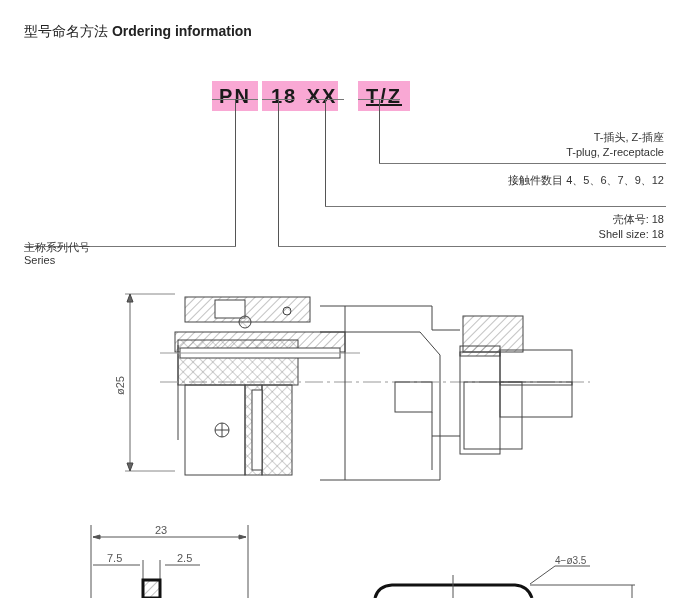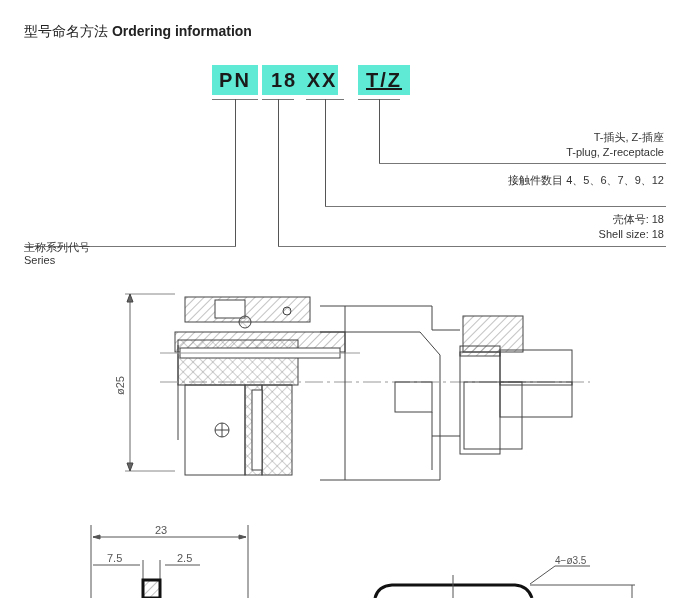--- a/index.html
+++ b/index.html
@@ -1,20 +1,20 @@
 <!DOCTYPE html>
 <html><head>
 <meta charset="utf-8">
 <style>
   html, body { margin:0; padding:0; background:#ffffff; }
   body { width:680px; height:598px; position:relative; overflow:hidden;
          font-family:"Liberation Sans", sans-serif; color:#333; }
   .title { position:absolute; left:24px; top:23px; font-size:14px; color:#222; }
   .title .en { font-weight:bold; }
-  .code-box { position:absolute; top:65px; height:30px; background:#5eead4;
+  .code-box { position:absolute; top:81px; height:30px; background:#f9a8d4;
               font-weight:bold; font-size:20px; color:#1a1a1a; text-align:center;
               line-height:30px; letter-spacing:2px; }
   .code-underline { position:absolute; top:99px; height:1px; background:#777; }
   .vline { position:absolute; width:1px; background:#555; }
   .hline { position:absolute; height:1px; background:#555; }
   .desc { position:absolute; font-size:11px; color:#333; text-align:right; right:16px; line-height:15px; }
   .desc-left { position:absolute; font-size:11px; color:#333; left:24px; line-height:13px; }
   svg { position:absolute; left:0; top:0; }
 </style>
 </head>

